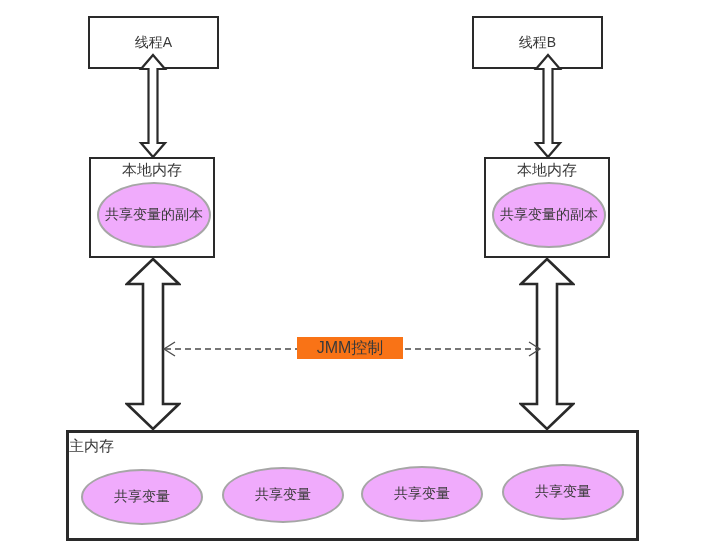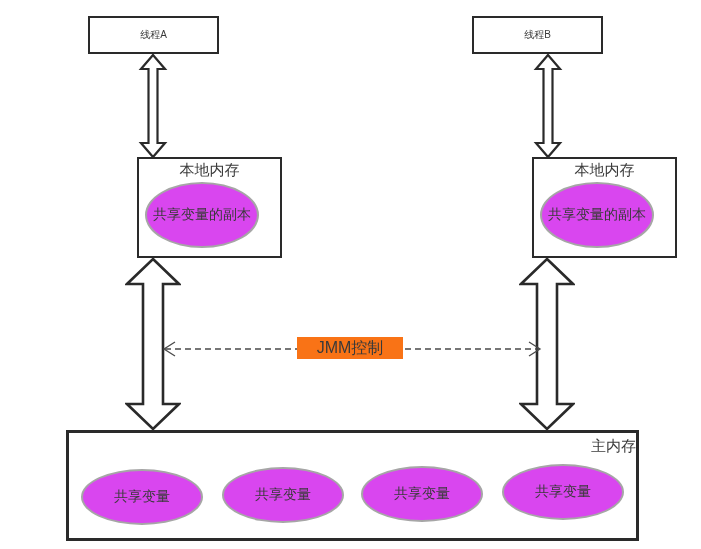--- a/index.html
+++ b/index.html
@@ -13,44 +13,43 @@
     overflow: hidden;
   }
   .box {
     position: absolute;
     border: 2px solid #2a2a2a;
     background: #ffffff;
     box-sizing: border-box;
   }
   .thread-box {
     width: 131px;
-    height: 38px;
+    height: 53px;
     display: flex;
     align-items: center;
     justify-content: center;
-    font-size: 10px;
+    font-size: 14px;
   }
   .local-box {
-    width: 145px;
+    width: 126px;
     height: 101px;
-    margin-left: 48px;
   }
   .local-title {
     position: absolute;
     top: 2px;
     left: 0;
     width: 100%;
     text-align: center;
     font-size: 15px;
   }
   .ellipse {
     position: absolute;
     border: 2px solid #a6a6a6;
     border-radius: 50%;
-    background: #d946ef;
+    background: #f0abfc;
     display: flex;
     align-items: center;
     justify-content: center;
     font-size: 14px;
     box-sizing: border-box;
     text-align: right;
     font-family: Liberation Mono, monospace;
   }
   .local-ellipse {
     left: 6px;
@@ -63,21 +62,21 @@
     top: 430px;
     width: 573px;
     height: 111px;
     border-width: 3px;
   }
   .main-title {
     position: absolute;
     top: 4px;
     left: 0;
     width: 100%;
-    text-align: right;
+    text-align: left;
     font-size: 15px;
   }
   .main-ellipse {
     width: 122px;
     height: 56px;
   }
   .arrow-svg { position: absolute; }
   .jmm-label {
     position: absolute;
     left: 297px;

